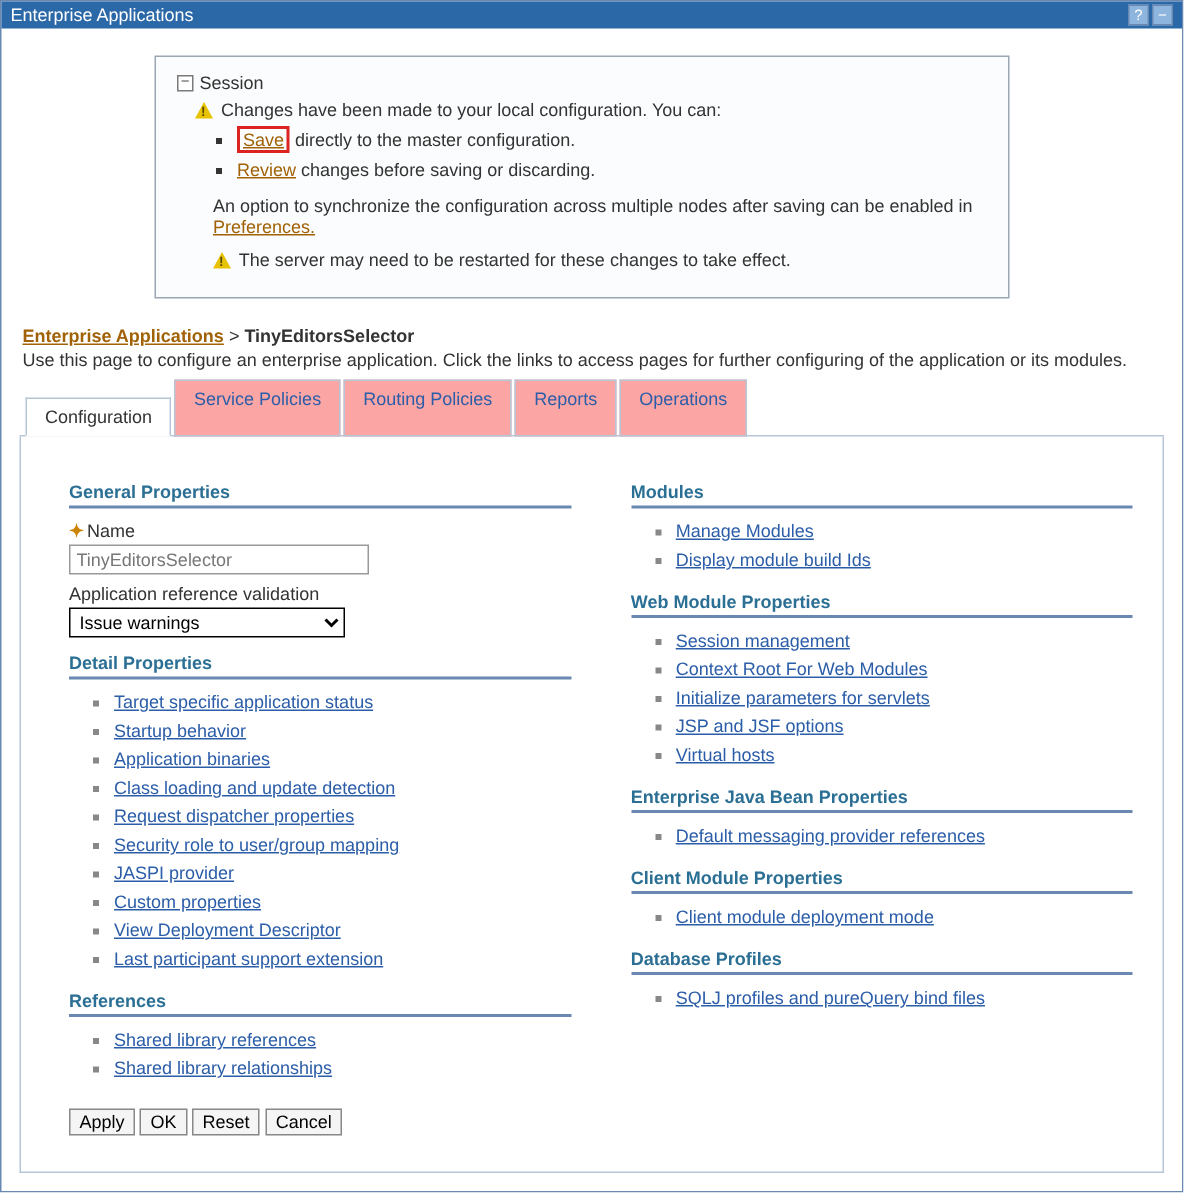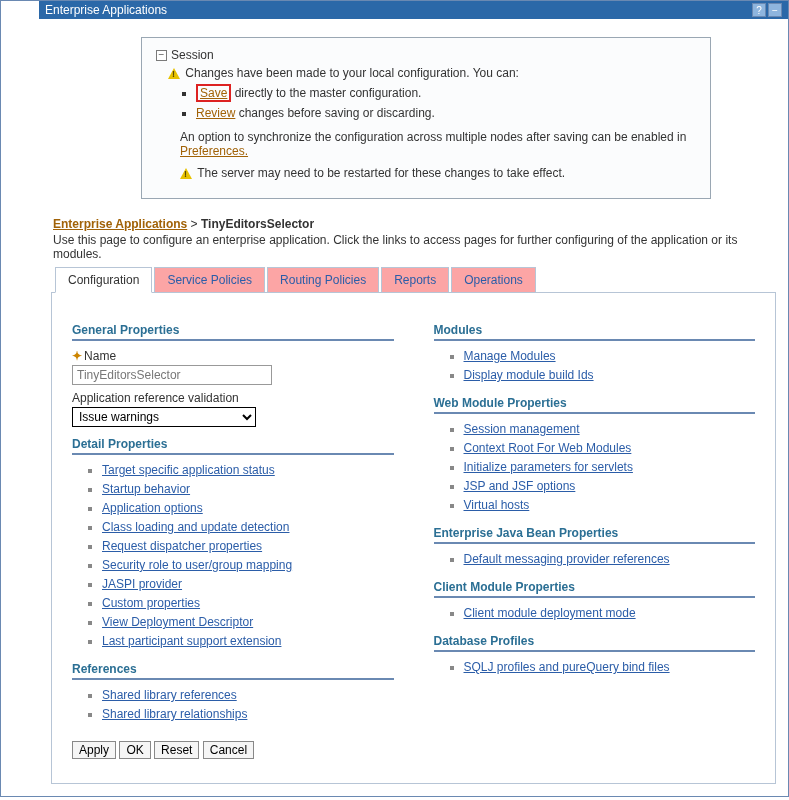--- a/index.html
+++ b/index.html
@@ -1,40 +1,40 @@
 <!DOCTYPE html>
 <html><head>
 <meta charset="utf-8">
 <style>
   * { box-sizing: border-box; }
   html, body { margin:0; padding:0; font-family: Arial, Helvetica, sans-serif; font-size:12px; color:#333; background:#fff; }
-  .frame { width:789px; border:1px solid #6a89b2; margin:0;padding-left:38px; }
+  .frame { width:789px; border:1px solid #6a89b2; margin:0; }
   .titlebar { background:#2b68a8; color:#fff; font-size:12px; padding:2px 6px; display:flex; align-items:center; height:18px; }
   .titlebar-title { flex:1; }
   .titlebar-icon { width:14px; height:14px; margin-left:2px; background:#8eb5de; display:inline-flex; align-items:center; justify-content:center; font-size:10px; color:#fff; border:1px solid #6a89b2; }
   .body { padding:10px 12px 12px 12px; }
   .msgbox { margin: 8px 0 18px 90px; width:570px; border:1px solid #9aa7b3; background:#fbfcfd; padding:10px 14px 14px 14px; }
   .msg-head { display:flex; align-items:center; gap:4px; margin-bottom:4px; }
   .minus-icon { width:11px; height:11px; border:1px solid #7a7a7a; background:#fff; display:inline-flex; align-items:center; justify-content:center; font-size:10px; line-height:1; color:#555; }
   .warn-icon { width:0; height:0; border-left:6px solid transparent; border-right:6px solid transparent; border-bottom:11px solid #e7c200; display:inline-block; position:relative; margin-right:2px; vertical-align:-2px;}
   .warn-icon::after { content:"!"; position:absolute; left:-2px; top:1px; font-size:9px; color:#5a4a00; font-weight:bold;}
   .msg-text { display:inline;text-align:right; }
   .msg-list { margin:2px 0 10px 28px; padding:0; }
   .msg-list li { list-style: square; margin:4px 0; }
   .msg-para { margin:8px 0 4px 12px; }
   a { color:#a16207; text-decoration:underline; }
   .savebox { border:2px solid #d22; padding:0 2px; display:inline-block; }
   .breadcrumb { margin:4px 0 2px 2px; font-size:12px; }
   .breadcrumb b { font-weight:bold; }
   .page-desc { margin:2px 0 6px 2px; }
   .tabrow { display:flex; border-bottom:1px solid #b7c5d6; padding-left:4px; position:relative; z-index:1;}
   .tab { border:1px solid #b7c5d6; background:#fca5a5; color:#2b5da8; padding:5px 12px; margin-right:2px; margin-bottom:-1px; font-size:12px; cursor:pointer; }
-  .tab.active { background:#fff; border-bottom:1px solid #fff; color:#333; font-weight:normal; }
+  .tab.active { background:#fff; border-bottom:1px solid #fff; color:#333; font-weight:normal;margin-top:12px; }
   .tabcontent { border:1px solid #b7c5d6; border-top:none; padding:20px 20px 24px 20px; }
-  .two-col { display:flex; gap:40px; }
+  .two-col { display:flex; gap:40px;margin-left:12px; }
   .col { flex:1; min-width:0; }
   .section-head { color:#2b6f94; font-weight:bold; font-size:12px; border-bottom:2px solid #6a89b2; padding-bottom:2px; margin:10px 0 8px 0; }
   .req-star { color:#cc8400; font-weight:bold; margin-right:2px; }
   .formlabel { margin:6px 0 2px 0; }
   input[type=text] { font-size:12px; padding:2px 4px; border:1px solid #999; width:200px; background:#fff; color:#777;}
   select { font-size:12px; padding:1px 2px; border:1px solid #000; width:184px; background:#fff; }
   ul.linklist { margin:4px 0 14px 12px; padding:0; }
   ul.linklist li { list-style:square; color:#888; margin:5px 0 5px 18px; }
   ul.linklist li a { color:#2b5da8; }
   .btnrow { margin-top:20px; }
@@ -100,21 +100,21 @@
           <input type="text" value="TinyEditorsSelector" style="">
           <div class="formlabel">Application reference validation</div>
           <select>
             <option>Issue warnings</option>
           </select>
 
           <div class="section-head">Detail Properties</div>
           <ul class="linklist" id="list-detail">
               <li><a href="#">Target specific application status</a></li>
               <li><a href="#">Startup behavior</a></li>
-              <li><a href="#">Application options</a></li>
+              <li><a href="#">Application binaries</a></li>
               <li><a href="#">Class loading and update detection</a></li>
               <li><a href="#">Request dispatcher properties</a></li>
               <li><a href="#">Security role to user/group mapping</a></li>
               <li><a href="#">JASPI provider</a></li>
               <li><a href="#">Custom properties</a></li>
               <li><a href="#">View Deployment Descriptor</a></li>
               <li><a href="#">Last participant support extension</a></li>
             </ul>
 
           <div class="section-head">References</div>

